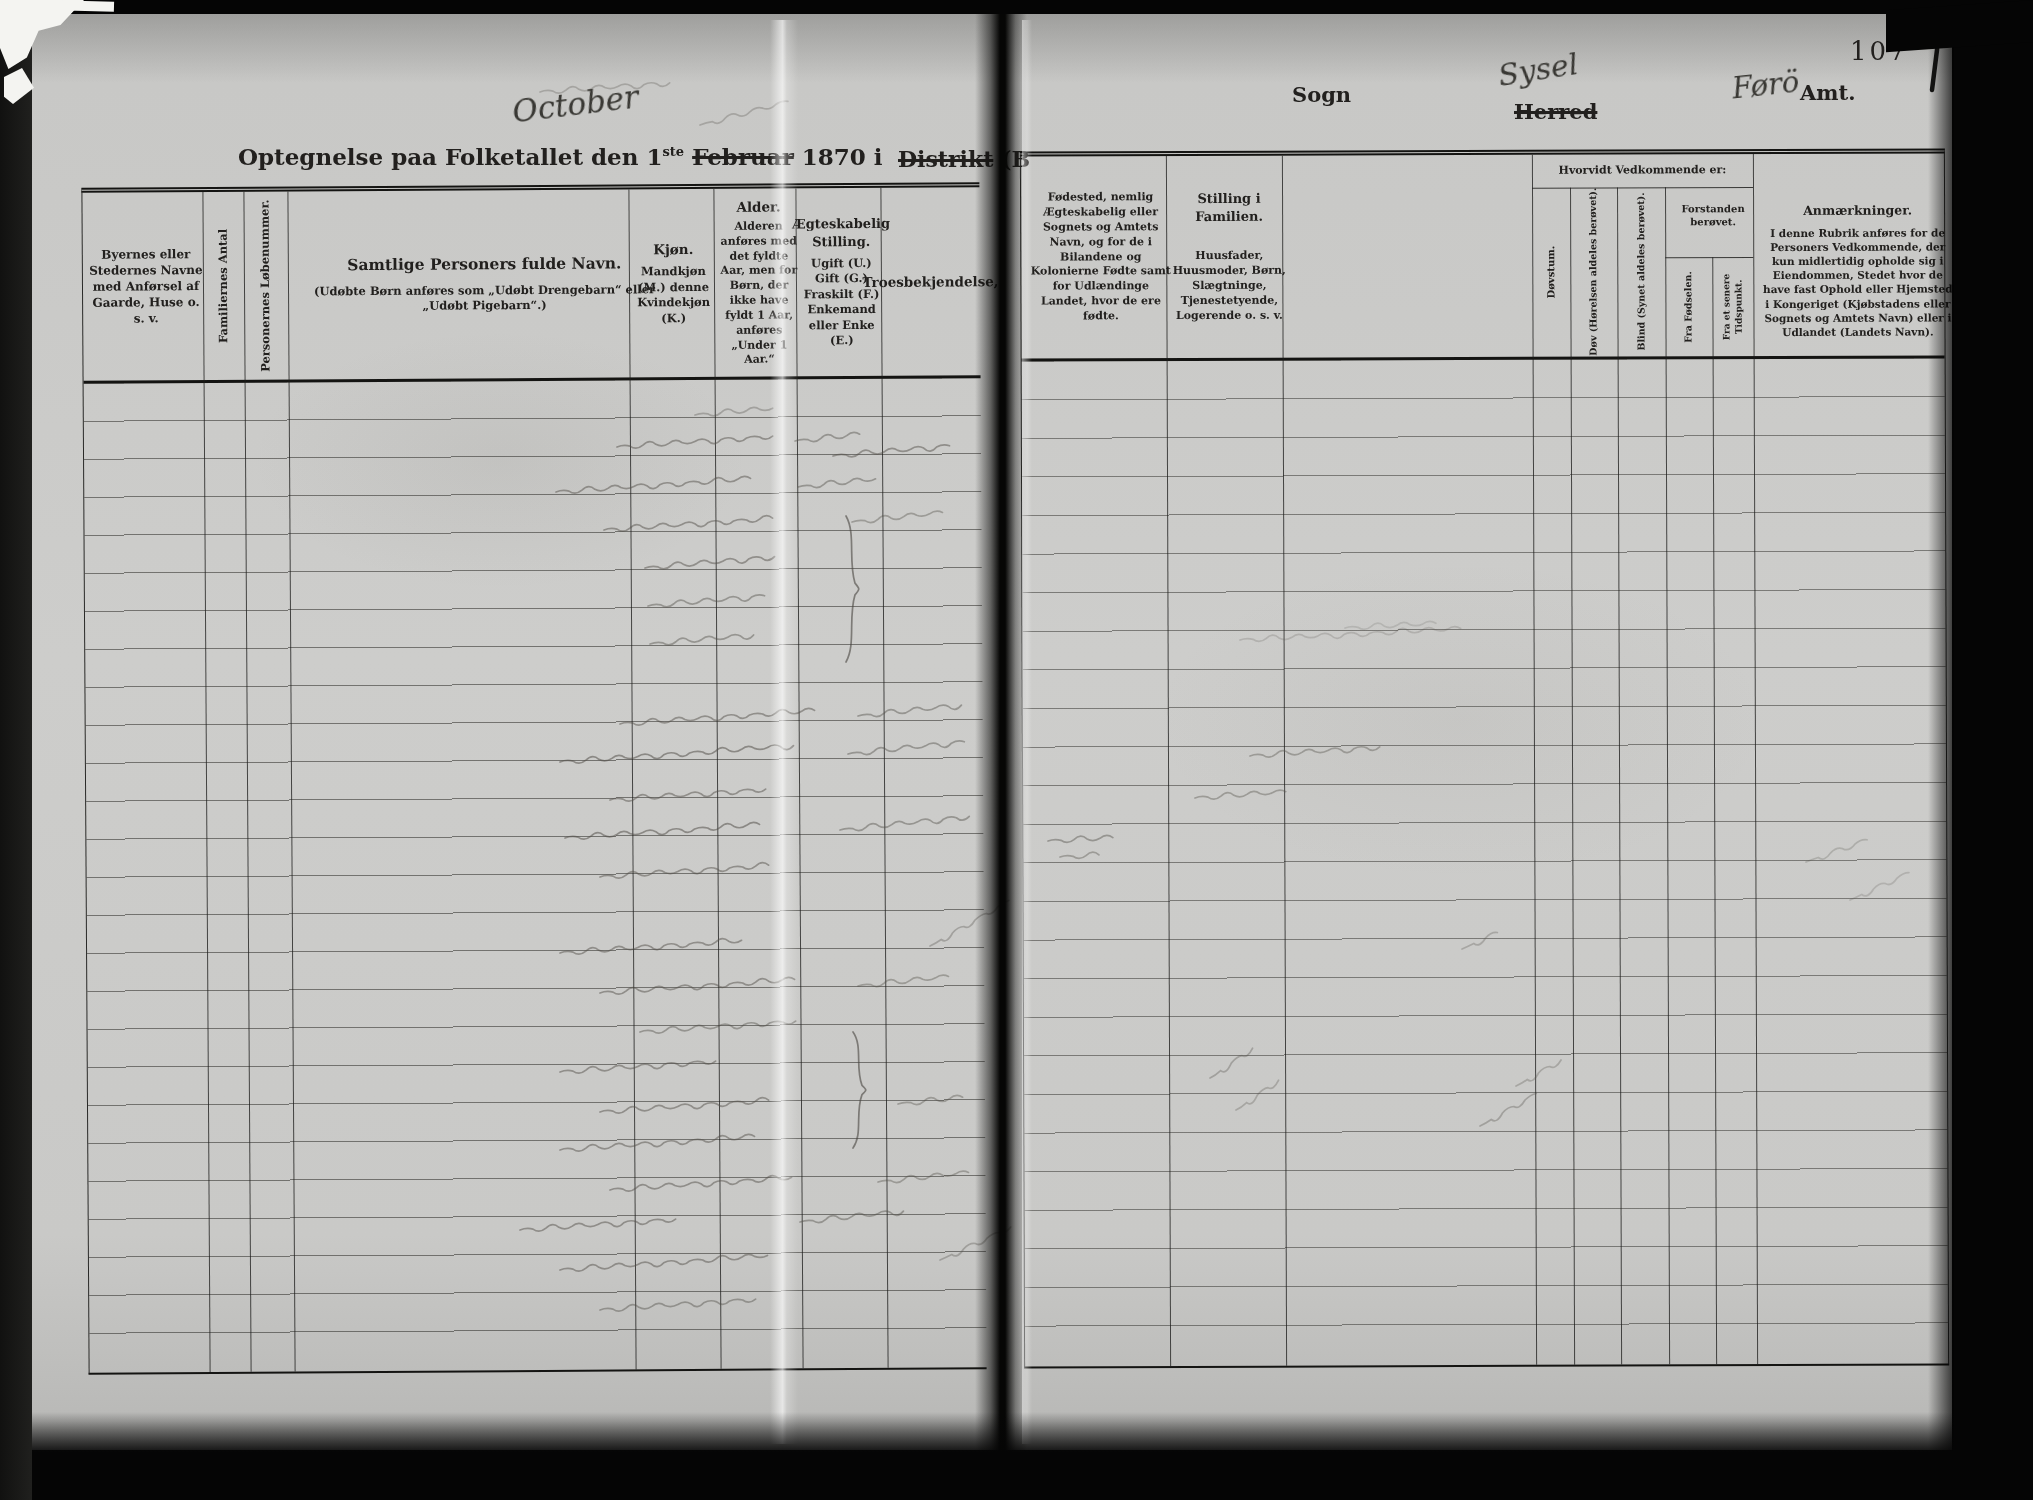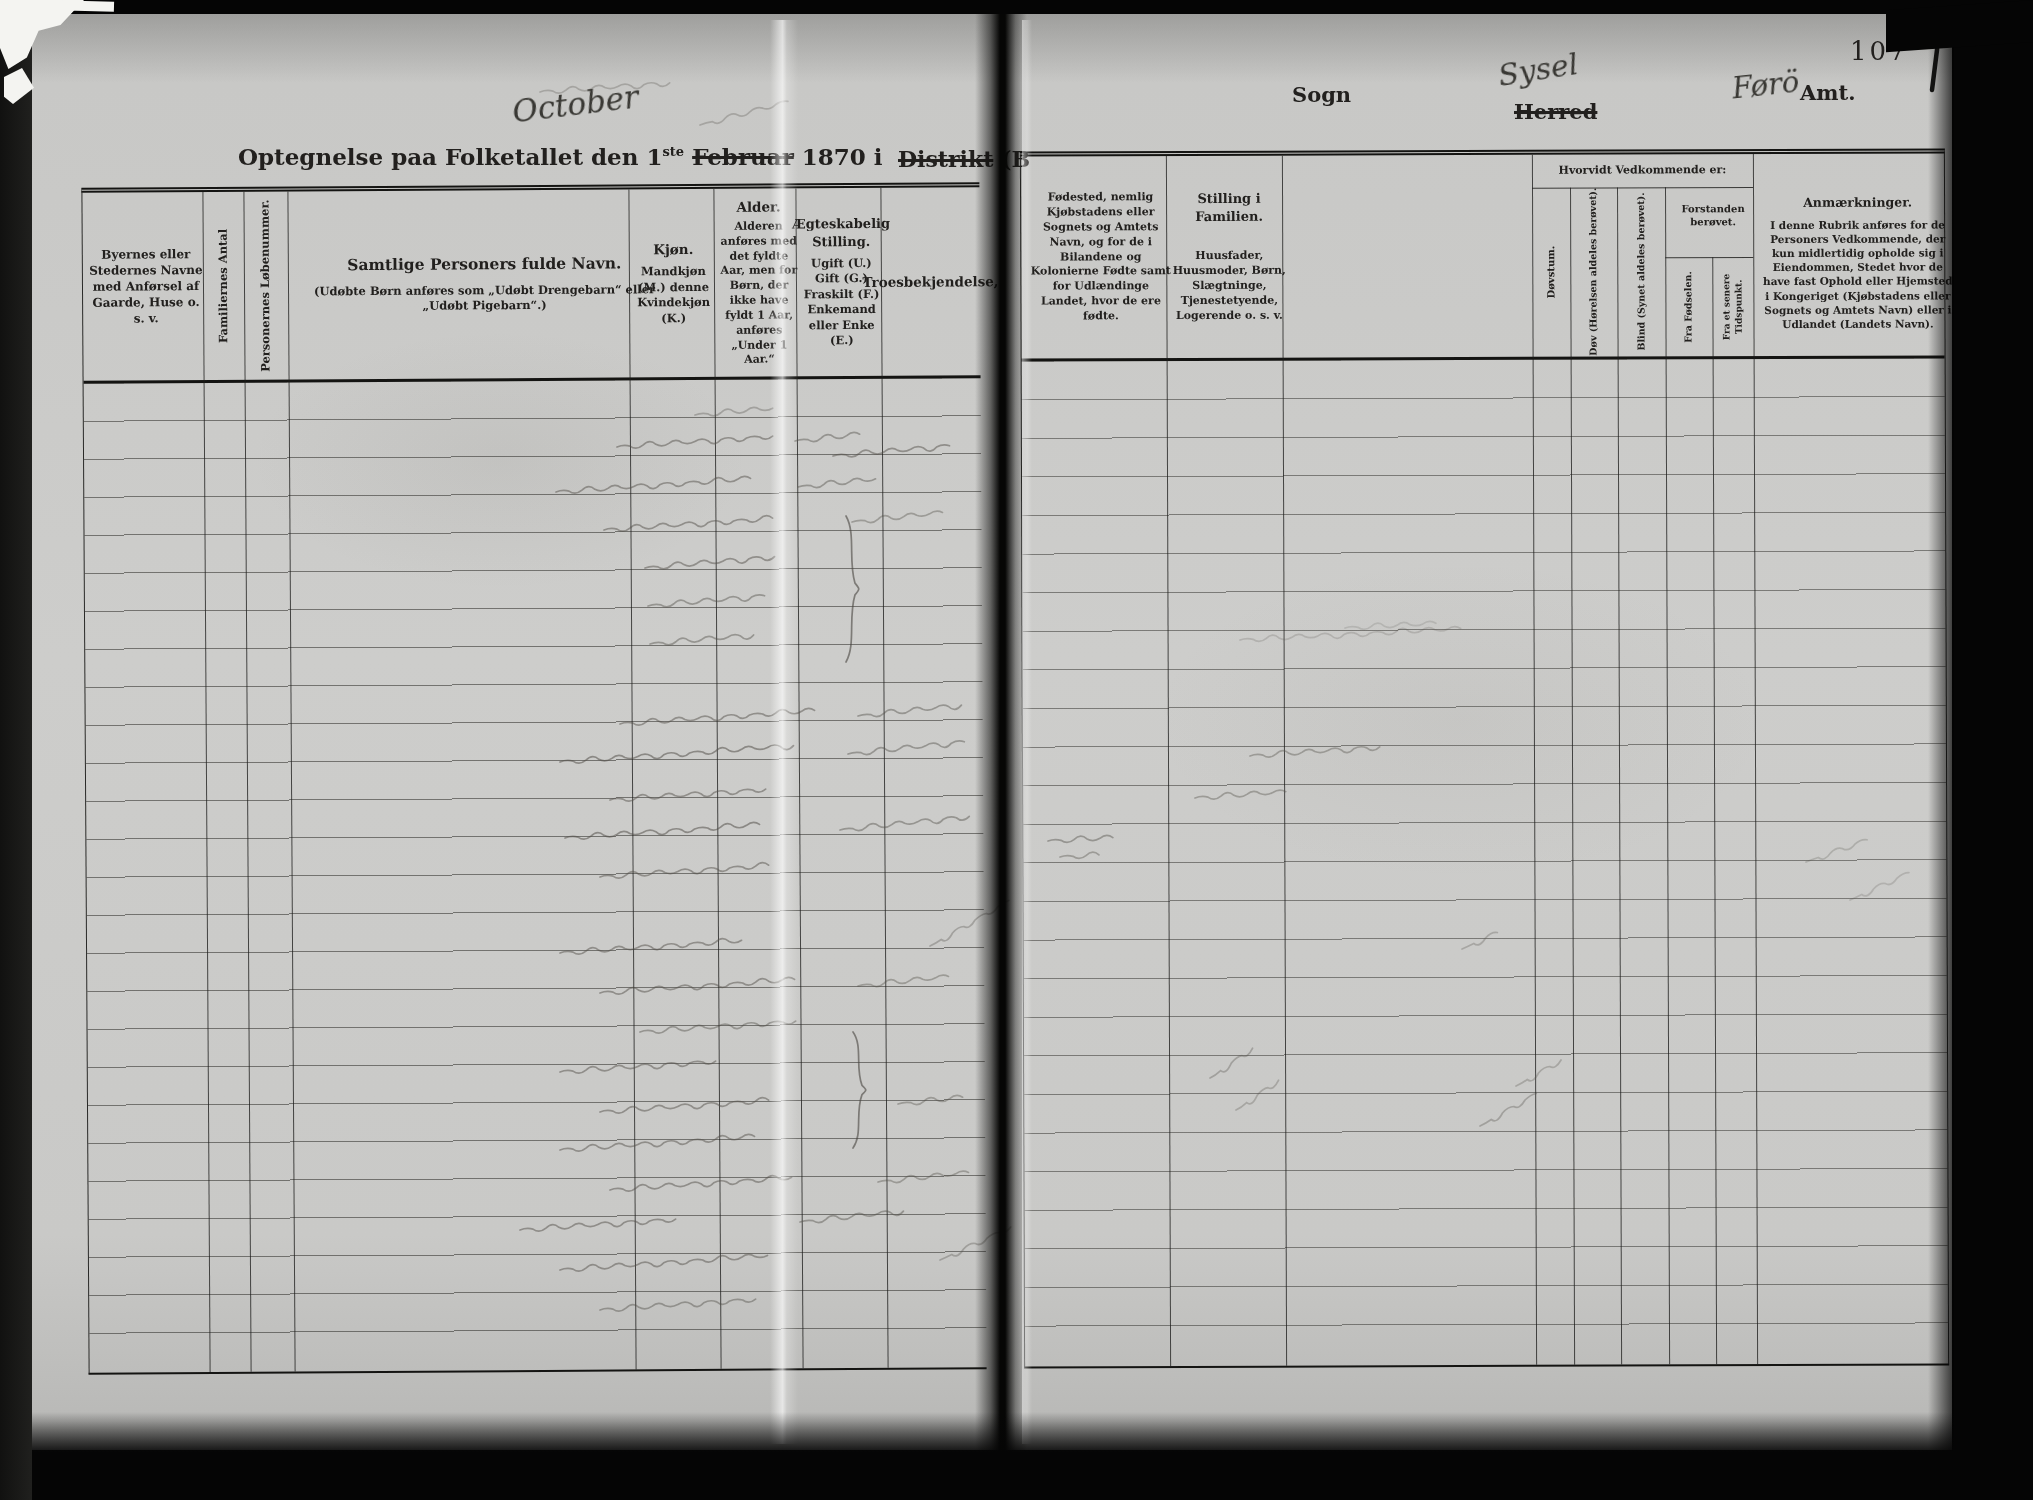--- a/index.html
+++ b/index.html
@@ -121,21 +121,21 @@
   <div class="printed" style="left:1292px;top:82px;font-size:21px;">Sogn</div>
   <div class="hw" style="left:1498px;top:52px;font-size:30px;transform:rotate(-9deg);">Sysel</div>
   <div class="printed strike" style="left:1514px;top:86px;font-size:21px;margin-top:13px;">Herred</div>
   <div class="hw" style="left:1732px;top:68px;font-size:29px;transform:rotate(-6deg);">Førö</div>
   <div class="printed" style="left:1800px;top:80px;font-size:21px;">Amt.</div>
   <div class="printed" style="left:1850px;top:36px;font-size:26px;font-weight:400;letter-spacing:3px;">107</div>
 
   <div class="tbl" id="rtable">
     <div class="thead" id="rhead">
       <div class="hcell" style="left:0;width:145px;font-size:11px;padding:0 7px;">
-        <span>Fødested, nemlig Kjøbstadens eller Sognets og Amtets Navn, og for de i Bilandene og Kolonierne Fødte samt for Udlændinge Landet, hvor de ere fødte.</span>
+        <span>Fødested, nemlig Ægteskabelig eller Sognets og Amtets Navn, og for de i Bilandene og Kolonierne Fødte samt for Udlændinge Landet, hvor de ere fødte.</span>
       </div>
       <div class="hcell" style="left:145px;width:116px;font-size:11px;padding:0 5px;">
         <span class="ttl" style="font-size:13px;margin-bottom:24px;">Stilling i Familien.</span>
         <span class="sub">Huusfader, Huusmoder, Børn, Slægtninge, Tjenestetyende, Logerende o. s. v.</span>
       </div>
 
       <div class="hcell" style="left:511px;width:221px;height:33px;font-size:11px;">
         <span>Hvorvidt Vedkommende er:</span>
       </div>
       <div class="hline" style="left:511px;top:33px;width:221px;"></div>
@@ -151,21 +151,21 @@
       <div class="hcell" style="left:644px;top:26px;width:88px;height:70px;font-size:10px;padding:0 4px;">
         <span>Forstanden berøvet.</span>
       </div>
       <div class="hline" style="left:644px;top:103px;width:88px;"></div>
       <div class="hcell" style="left:644px;top:103px;width:47px;height:99px;font-size:9.5px;">
         <span class="vtext">Fra Fødselen.</span>
       </div>
       <div class="hcell" style="left:691px;top:103px;width:41px;height:99px;font-size:9px;">
         <span class="vtext" style="white-space:normal;max-height:95px;">Fra et senere Tidspunkt.</span>
       </div>
-      <div class="hcell" style="left:732px;width:191px;font-size:10.5px;padding:8px 9px;">
+      <div class="hcell" style="left:732px;width:191px;font-size:10.5px;padding:16px 9px;">
         <span class="ttl" style="font-size:12.5px;margin-bottom:6px;">Anmærkninger.</span>
         <span class="sub">I denne Rubrik anføres for de Personers Vedkommende, der kun midlertidig opholde sig i Eiendommen, Stedet hvor de have fast Ophold eller Hjemsted i Kongeriget (Kjøbstadens eller Sognets og Amtets Navn) eller i Udlandet (Landets Navn).</span>
       </div>
     </div>
     <div class="rows" id="rrows"></div>
     <div class="vline" style="left:145px;height:1210px;"></div>
     <div class="vline" style="left:261px;height:1210px;"></div>
     <div class="vline" style="left:511px;height:1210px;"></div>
     <div class="vline" style="left:549px;top:33px;height:1177px;"></div>
     <div class="vline" style="left:596px;top:33px;height:1177px;"></div>

